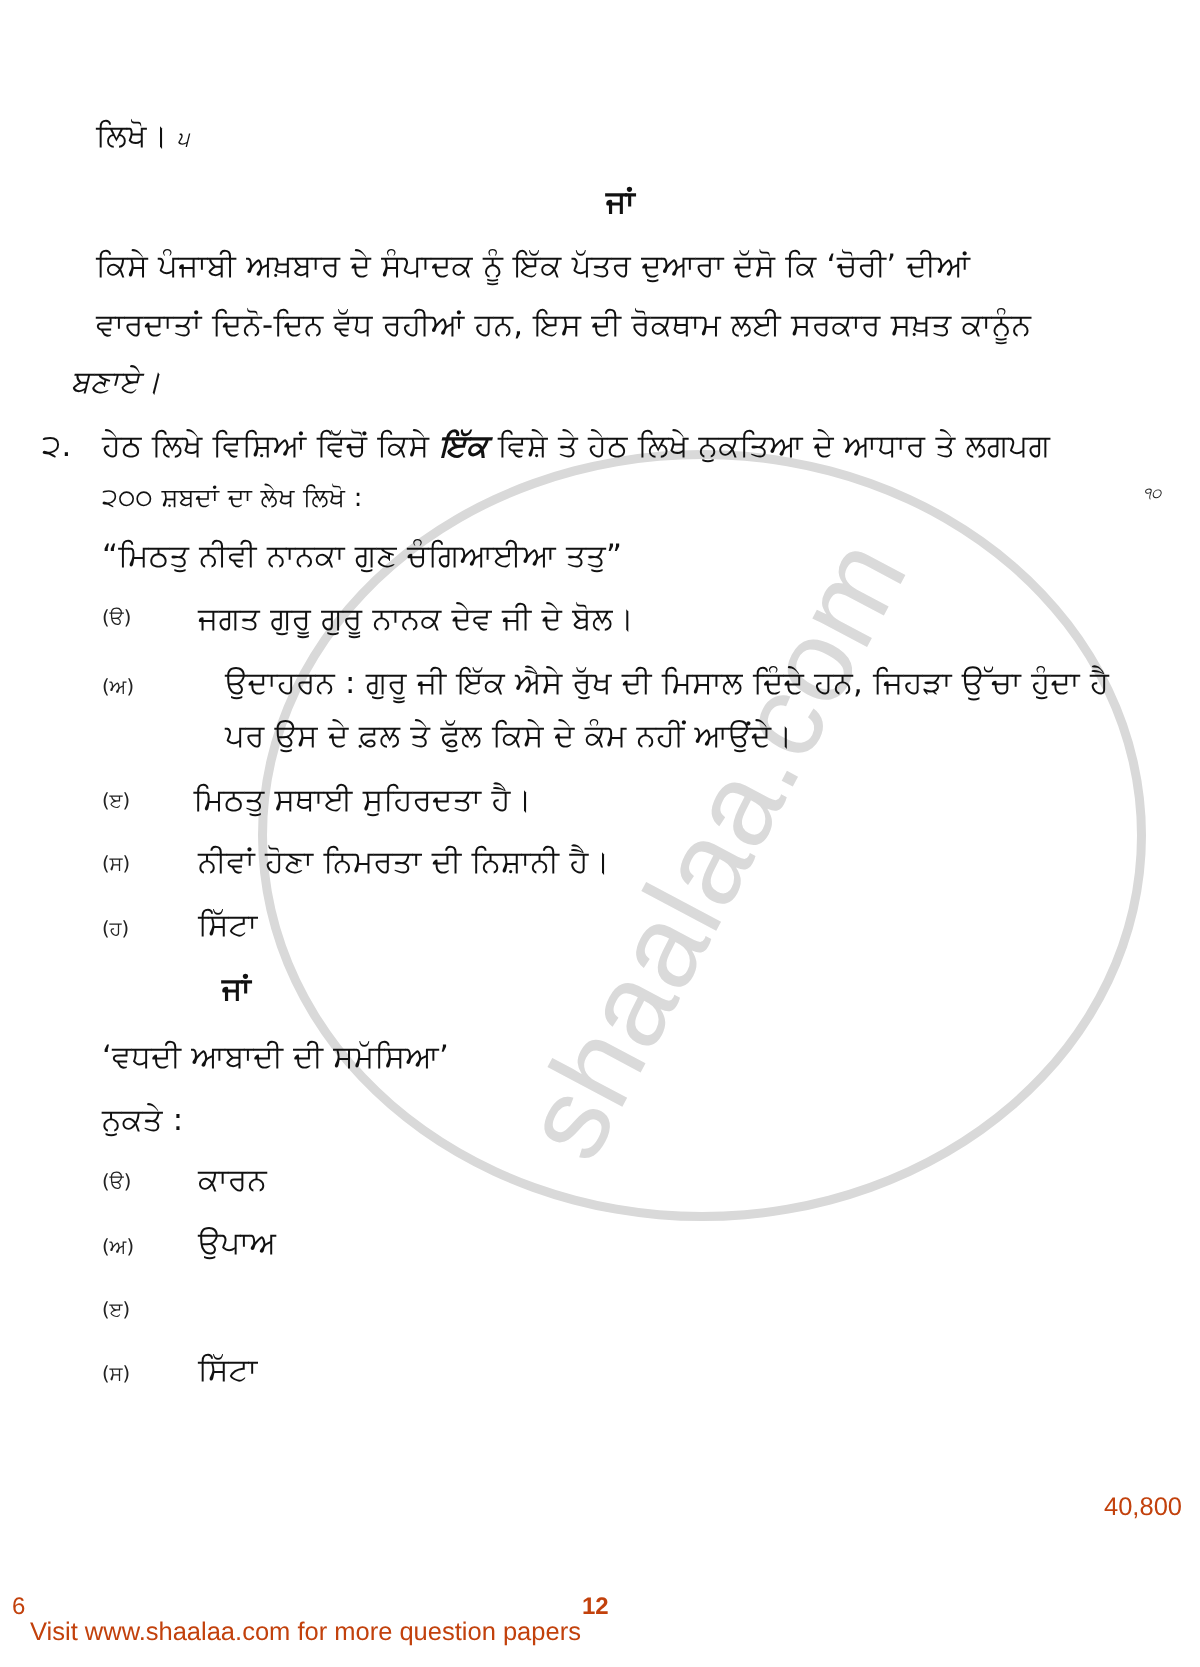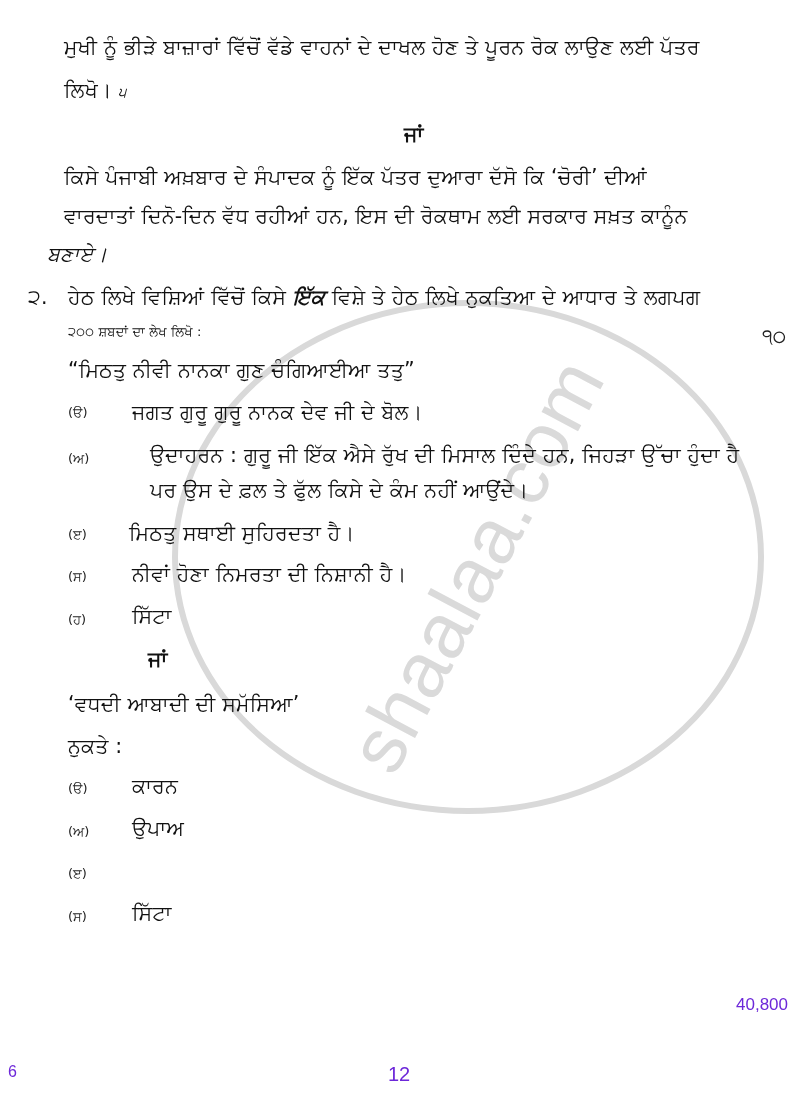--- a/index.html
+++ b/index.html
@@ -6,24 +6,24 @@
   body {
     width: 800px; height: 1111px; position: relative; overflow: hidden;
     font-family: "DejaVu Sans", sans-serif; color: #111111;
   }
   .line {
     position: absolute; font-size: 20.5px; line-height: 28px; white-space: nowrap;
     letter-spacing: 0.2px;
   }
   .bold { font-weight: bold; }
   .label { position: absolute; font-size: 13px; line-height: 28px; color: #222; }
-  .num-right { position: absolute; font-size: 20px; color: #222; }
+  .num-right { position: absolute; font-size: 10px; font-style: italic; color: #222; }
   .marker { font-size: 14px; font-style: italic; margin-left: 6px; }
   .footer {
-    position: absolute; font-family: "Liberation Sans", sans-serif; color: #6d28d9;
+    position: absolute; font-family: "Liberation Sans", sans-serif; color: #c2410c;
     font-size: 16px;
     text-align: right;
   }
   .watermark-circle {
     position: absolute; left: 172px; top: 300px; width: 592px; height: 514px;
     border: 6px solid #d9d9d9; border-radius: 50%; box-sizing: border-box;
   }
   .watermark-text {
     position: absolute; left: 250px; top: 520px; font-family: "Liberation Sans", sans-serif;
     font-size: 78px; color: #dadada; transform: rotate(-62deg); transform-origin: center;
@@ -33,38 +33,37 @@
   .ital { font-style: italic; font-weight: bold; margin-top: 14px; }
 </style>
 </head>
 <body>
 
 <div class="watermark-circle"></div>
 <div class="watermark-text">shaalaa.com</div>
 
 <div class="content-layer">
 
-  <div class="line" style="left:64px; top:33px;">ਮੁਖੀ ਨੂੰ ਭੀੜੇ ਬਾਜ਼ਾਰਾਂ ਵਿੱਚੋਂ ਵੱਡੇ ਵਾਹਨਾਂ ਦੇ ਦਾਖਲ ਹੋਣ ਤੇ ਪੂਰਨ ਰੋਕ ਲਾਉਣ ਲਈ ਪੱਤਰ</div>
   <div class="line" style="left:64px; top:76px;">
     <span>ਲਿਖੋ।</span><span class="marker">੫</span>
   </div>
 
   <div class="line bold" style="left:404px; top:120px;">ਜਾਂ</div>
 
   <div class="line" style="left:64px; top:163px;text-align:right;">ਕਿਸੇ ਪੰਜਾਬੀ ਅਖ਼ਬਾਰ ਦੇ ਸੰਪਾਦਕ ਨੂੰ ਇੱਕ ਪੱਤਰ ਦੁਆਰਾ ਦੱਸੋ ਕਿ ‘ਚੋਰੀ’ ਦੀਆਂ</div>
   <div class="line" style="left:64px; top:202px;">ਵਾਰਦਾਤਾਂ ਦਿਨੋ-ਦਿਨ ਵੱਧ ਰਹੀਆਂ ਹਨ, ਇਸ ਦੀ ਰੋਕਥਾਮ ਲਈ ਸਰਕਾਰ ਸਖ਼ਤ ਕਾਨੂੰਨ</div>
   <div class="line" style="left:47px; top:240px;font-style:italic;">ਬਣਾਏ।</div>
 
   <div class="line" style="left:28px; top:283px;">੨.</div>
   <div class="line" style="left:68px; top:283px;">
     <span>ਹੇਠ ਲਿਖੇ ਵਿਸ਼ਿਆਂ ਵਿੱਚੋਂ ਕਿਸੇ</span>
     <span class="ital">ਇੱਕ</span>
     <span>ਵਿਸ਼ੇ ਤੇ ਹੇਠ ਲਿਖੇ ਨੁਕਤਿਆ ਦੇ ਆਧਾਰ ਤੇ ਲਗਪਗ</span>
   </div>
-  <div class="line" style="left:68px; top:318px; font-size:13px;">੨੦੦ ਸ਼ਬਦਾਂ ਦਾ ਲੇਖ ਲਿਖੋ :</div>
+  <div class="line" style="left:68px; top:318px; font-size:17px;">੨੦੦ ਸ਼ਬਦਾਂ ਦਾ ਲੇਖ ਲਿਖੋ :</div>
   <div class="num-right" style="left:762px; top:324px;">੧੦</div>
 
   <div class="line" style="left:68px; top:356px;">“ਮਿਠਤੁ ਨੀਵੀ ਨਾਨਕਾ ਗੁਣ ਚੰਗਿਆਈਆ ਤਤੁ”</div>
 
   <div class="label" style="left:68px; top:399px;">(ੳ)</div>
   <div class="line" style="left:132px; top:398px;">ਜਗਤ ਗੁਰੂ ਗੁਰੂ ਨਾਨਕ ਦੇਵ ਜੀ ਦੇ ਬੋਲ।</div>
 
   <div class="label" style="left:68px; top:445px;">(ਅ)</div>
   <div class="line" style="left:132px; top:441px;margin-left:18px;">ਉਦਾਹਰਨ : ਗੁਰੂ ਜੀ ਇੱਕ ਐਸੇ ਰੁੱਖ ਦੀ ਮਿਸਾਲ ਦਿੰਦੇ ਹਨ, ਜਿਹੜਾ ਉੱਚਾ ਹੁੰਦਾ ਹੈ</div>
   <div class="line" style="left:150px; top:476px;">ਪਰ ਉਸ ਦੇ ਫ਼ਲ ਤੇ ਫੁੱਲ ਕਿਸੇ ਦੇ ਕੰਮ ਨਹੀਂ ਆਉਂਦੇ।</div>
@@ -89,14 +88,15 @@
   <div class="label" style="left:68px; top:818px;">(ਅ)</div>
   <div class="line" style="left:132px; top:814px;">ਉਪਾਅ</div>
 
   <div class="label" style="left:68px; top:860px;">(ੲ)</div>
 
   <div class="label" style="left:68px; top:903px;">(ਸ)</div>
   <div class="line" style="left:132px; top:899px;">ਸਿੱਟਾ</div>
 
   <div class="footer" style="left:736px; top:995px; font-size:17px;">40,800</div>
   <div class="footer" style="left:8px; top:1063px; font-size:16px;">6</div>
-  <div class="footer" style="left:388px; top:1063px; font-size:20px;">12</div>
+  <div class="footer" style="left:388px; top:1063px; font-size:16px;font-weight:bold;">12</div>
+  <div class="footer" style="left:20px; top:1078px; font-size:17px;">Visit www.shaalaa.com for more question papers</div>
 </div>
 
 </body></html>

